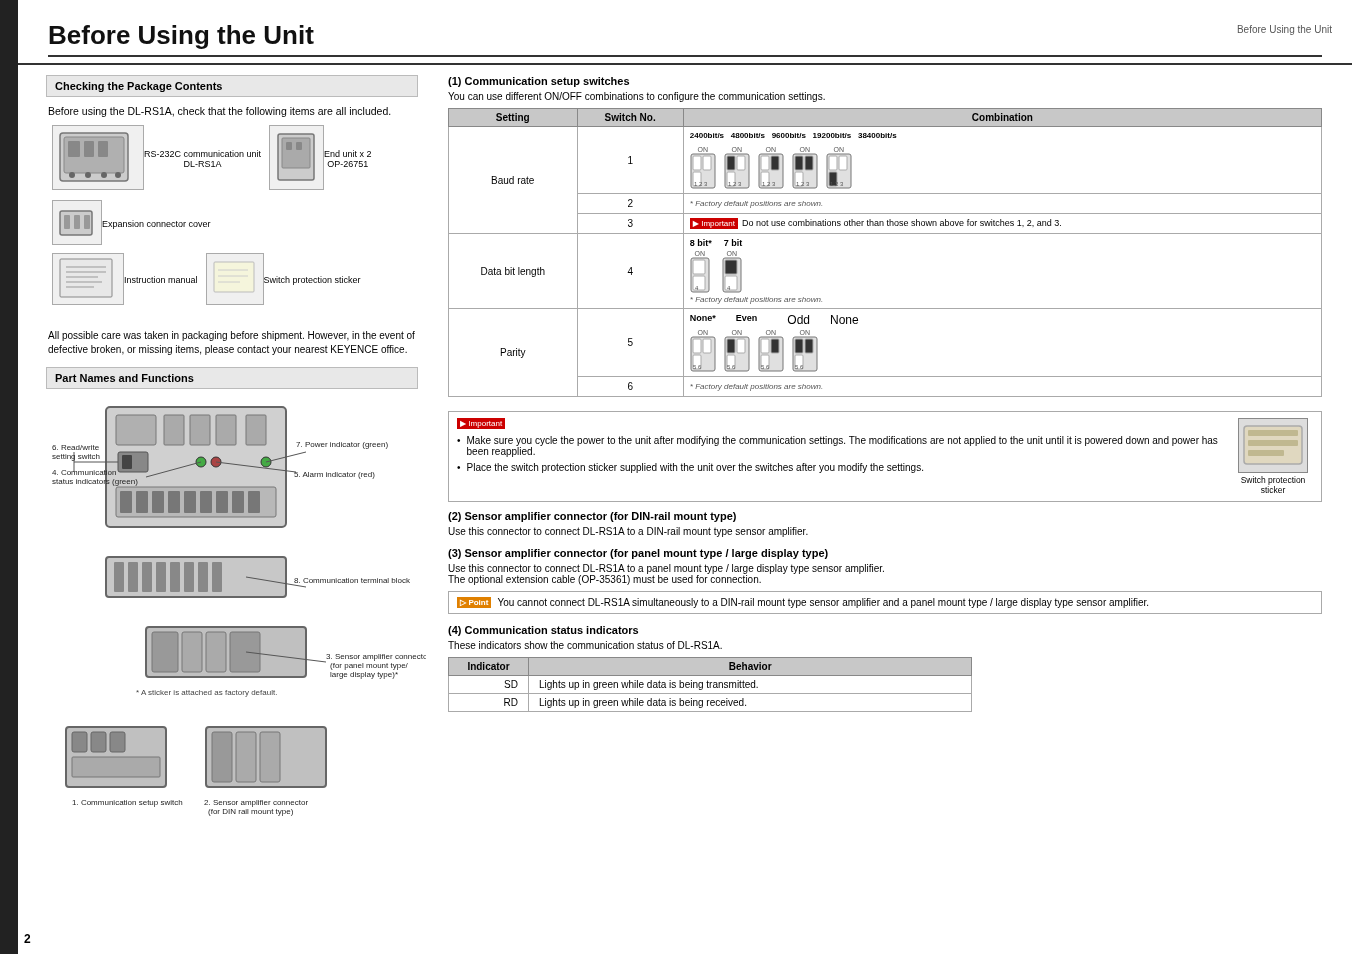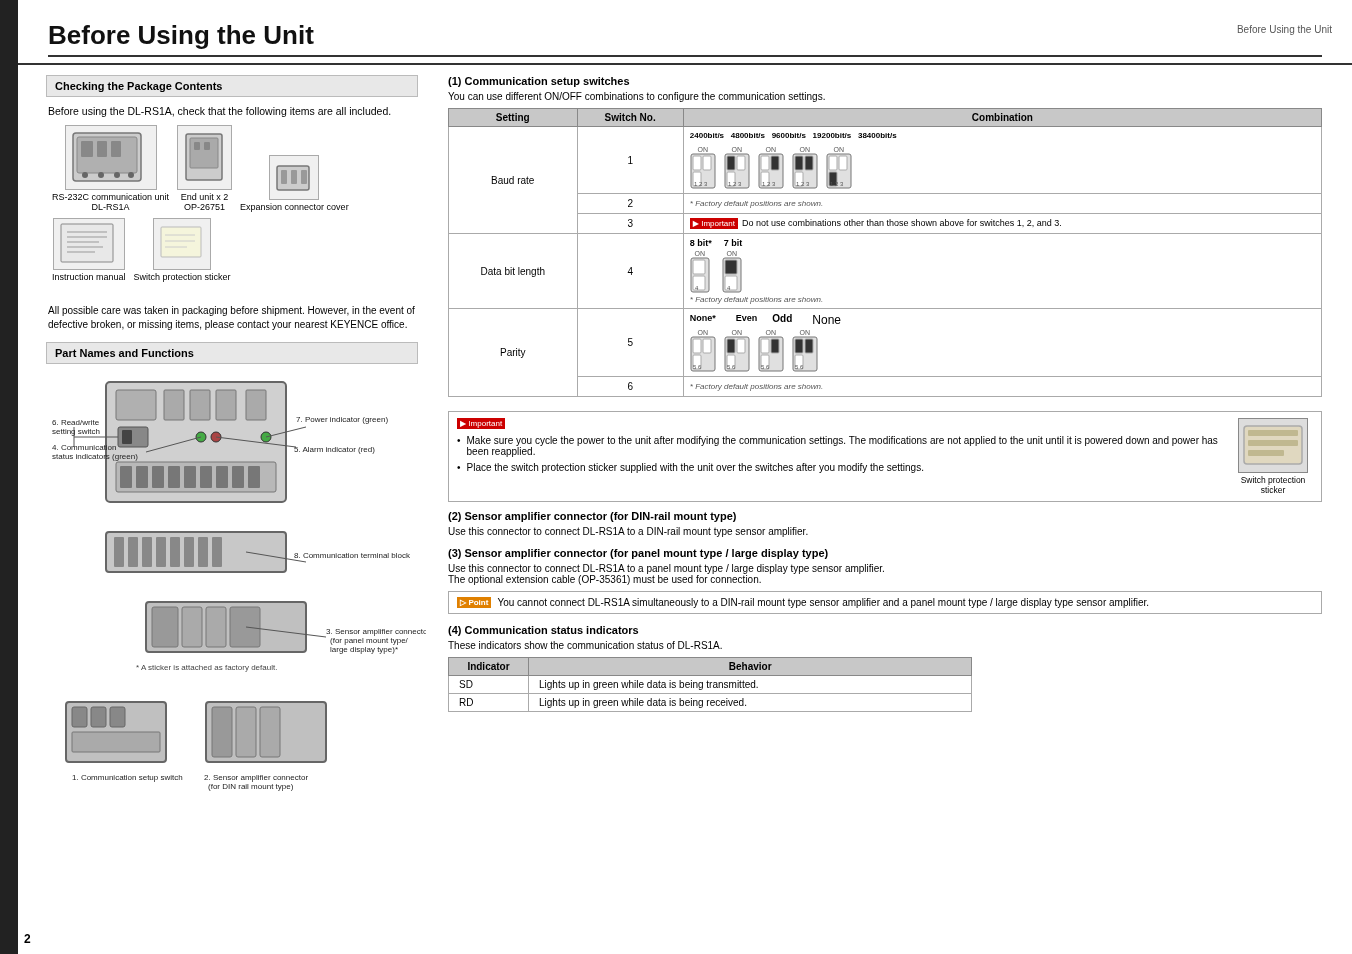--- a/index.html
+++ b/index.html
@@ -86,21 +86,21 @@
       display: flex;
       flex-wrap: wrap;
       gap: 8px;
       margin-bottom: 6px;
       align-items: flex-end;
       justify-content: flex-start;
       padding-left: 6px;
     }
     .pkg-item {
       display: flex;
-      flex-direction: column;
+      flex-direction: row;
       align-items: center;
       font-size: 9.5px;
       text-align: center;
     }
     .pkg-item .img-box {
       border: 1px solid #aaa;
       background: #f0f0f0;
       display: flex;
       align-items: center;
       justify-content: center;
@@ -205,21 +205,21 @@
       border: 1px solid #888;
       padding: 3px 10px;
       text-align: center;
       font-weight: bold;
     }
     .indicator-table td {
       border: 1px solid #aaa;
       padding: 3px 10px;
     }
     .indicator-table td:first-child {
-      text-align: left;
+      text-align: right;
       width: 80px;
     }
     .header-row {
       position: relative;
     }
     
     .part-svg-container {
       width: 100%;
       height: 420px;
       position: relative;
@@ -582,21 +582,21 @@
                 </td>
               </tr>
 
               <tr>
                 <td class="setting-col" rowspan="2">Parity</td>
                 <td>5</td>
                 <td class="combo-col">
                   <div style="display:flex;gap:8px;align-items:flex-start;margin-bottom:2px;">
                     <div style="font-weight:bold;font-size:9px;">None*</div>
                     <div style="font-weight:bold;font-size:9px;margin-left:12px;">Even</div>
-                    <div style="font-weight:bold;font-size:10px;margin-left:7px;">Odd</div>
+                    <div style="font-weight:normal;font-size:12px;margin-left:22px;">Odd</div>
                     <div style="font-weight:normal;font-size:12px;margin-left:12px;">None</div>
                   </div>
                   <div style="display:flex;gap:8px;align-items:flex-start;">
 
                     <div style="display:flex;flex-direction:column;align-items:center;">
                       <div style="font-size:7px;color:#555;">ON</div>
                       <svg width="26" height="36" viewBox="0 0 26 36">
                         <rect x="1" y="1" width="24" height="34" rx="2" fill="#e0e0e0" stroke="#777" stroke-width="1"></rect>
                         <rect x="3" y="3" width="8" height="14" rx="1" fill="#fff" stroke="#aaa" stroke-width="1"></rect>
                         <rect x="13" y="3" width="8" height="14" rx="1" fill="#fff" stroke="#aaa" stroke-width="1"></rect>

